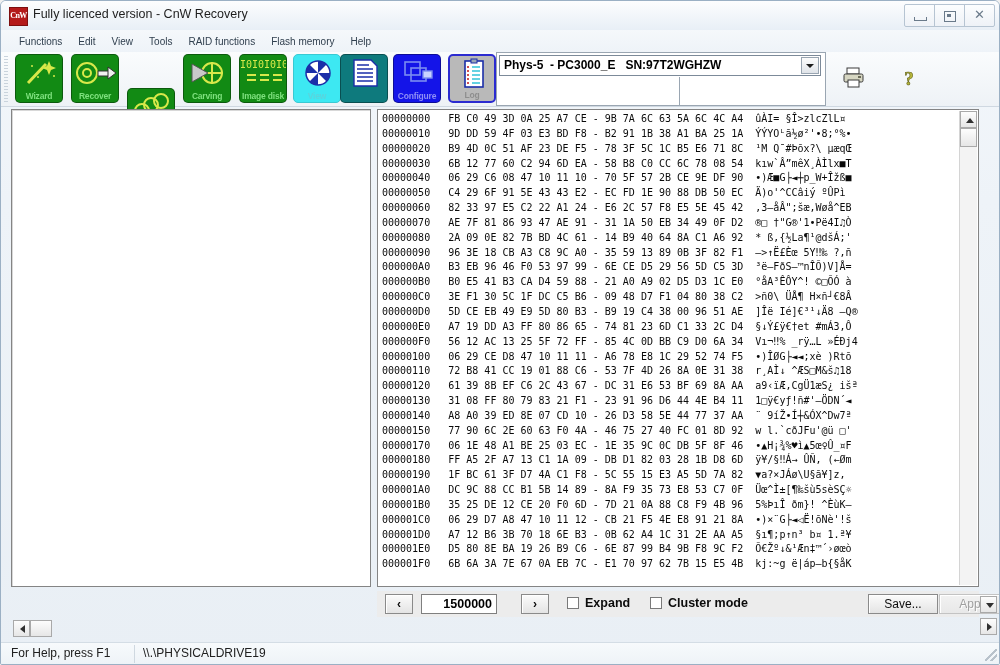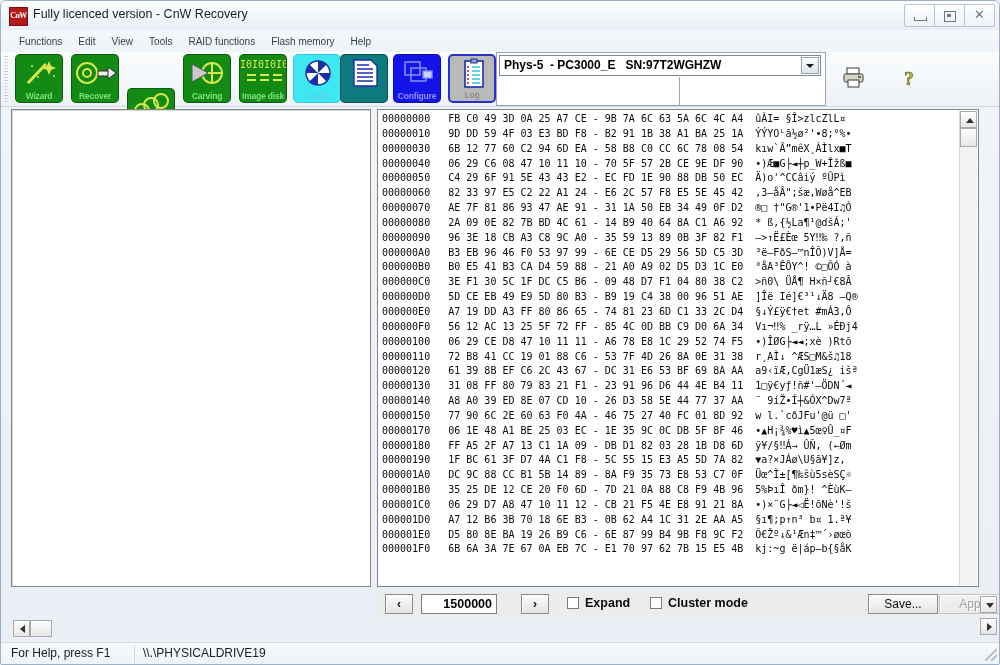--- a/index.html
+++ b/index.html
@@ -581,20 +581,21 @@
       <text x="13" y="20" text-anchor="middle" font-family="Liberation Serif, serif" font-size="19" font-weight="bold" fill="#b8b83c" stroke="#5f5f14" stroke-width="0.6">?</text>
     </svg>
   </div>
 
   <div class="left-panel"></div>
 
   <div class="hex-panel">
     <div class="hex-inner" id="hex-inner">
           <div class="hex-row"><span class="off">00000000</span>   <span class="hx">FB C0 49 3D 0A 25 A7 CE - 9B 7A 6C 63 5A 6C 4C A4</span>  <span class="asc">ûÀI= §Î&gt;zlcZlL¤</span></div>
           <div class="hex-row"><span class="off">00000010</span>   <span class="hx">9D DD 59 4F 03 E3 BD F8 - B2 91 1B 38 A1 BA 25 1A</span>  <span class="asc">ÝÝYOᴸã½ø²'•8;°%•</span></div>
+          <div class="hex-row"><span class="off">00000020</span>   <span class="hx">B9 4D 0C 51 AF 23 DE F5 - 78 3F 5C 1C B5 E6 71 8C</span>  <span class="asc">¹M Q¯#Þõx?\ µæqŒ</span></div>
           <div class="hex-row"><span class="off">00000030</span>   <span class="hx">6B 12 77 60 C2 94 6D EA - 58 B8 C0 CC 6C 78 08 54</span>  <span class="asc">kıw`Â”mêX¸ÀÌlx■T</span></div>
           <div class="hex-row"><span class="off">00000040</span>   <span class="hx">06 29 C6 08 47 10 11 10 - 70 5F 57 2B CE 9E DF 90</span>  <span class="asc">•)Æ■G├◄┼p_W+Îžß■</span></div>
           <div class="hex-row"><span class="off">00000050</span>   <span class="hx">C4 29 6F 91 5E 43 43 E2 - EC FD 1E 90 88 DB 50 EC</span>  <span class="asc">Ä)o'^CCâiý ºÛPì</span></div>
           <div class="hex-row"><span class="off">00000060</span>   <span class="hx">82 33 97 E5 C2 22 A1 24 - E6 2C 57 F8 E5 5E 45 42</span>  <span class="asc">,3–åÂ";šæ,Wøå^EB</span></div>
           <div class="hex-row"><span class="off">00000070</span>   <span class="hx">AE 7F 81 86 93 47 AE 91 - 31 1A 50 EB 34 49 0F D2</span>  <span class="asc">®□ †"G®'1•Pë4I♫Ò</span></div>
           <div class="hex-row"><span class="off">00000080</span>   <span class="hx">2A 09 0E 82 7B BD 4C 61 - 14 B9 40 64 8A C1 A6 92</span>  <span class="asc">* ß,{½La¶¹@dšÁ;'</span></div>
           <div class="hex-row"><span class="off">00000090</span>   <span class="hx">96 3E 18 CB A3 C8 9C A0 - 35 59 13 89 0B 3F 82 F1</span>  <span class="asc">–&gt;↑Ë£Èœ 5Y‼‰ ?,ñ</span></div>
           <div class="hex-row"><span class="off">000000A0</span>   <span class="hx">B3 EB 96 46 F0 53 97 99 - 6E CE D5 29 56 5D C5 3D</span>  <span class="asc">³ë–FðS—™nÎÕ)V]Å=</span></div>
           <div class="hex-row"><span class="off">000000B0</span>   <span class="hx">B0 E5 41 B3 CA D4 59 88 - 21 A0 A9 02 D5 D3 1C E0</span>  <span class="asc">°åA³ÊÔY^! ©□ÕÓ à</span></div>
           <div class="hex-row"><span class="off">000000C0</span>   <span class="hx">3E F1 30 5C 1F DC C5 B6 - 09 48 D7 F1 04 80 38 C2</span>  <span class="asc">&gt;ñ0\ ÜÅ¶ H×ñ┘€8Â</span></div>

